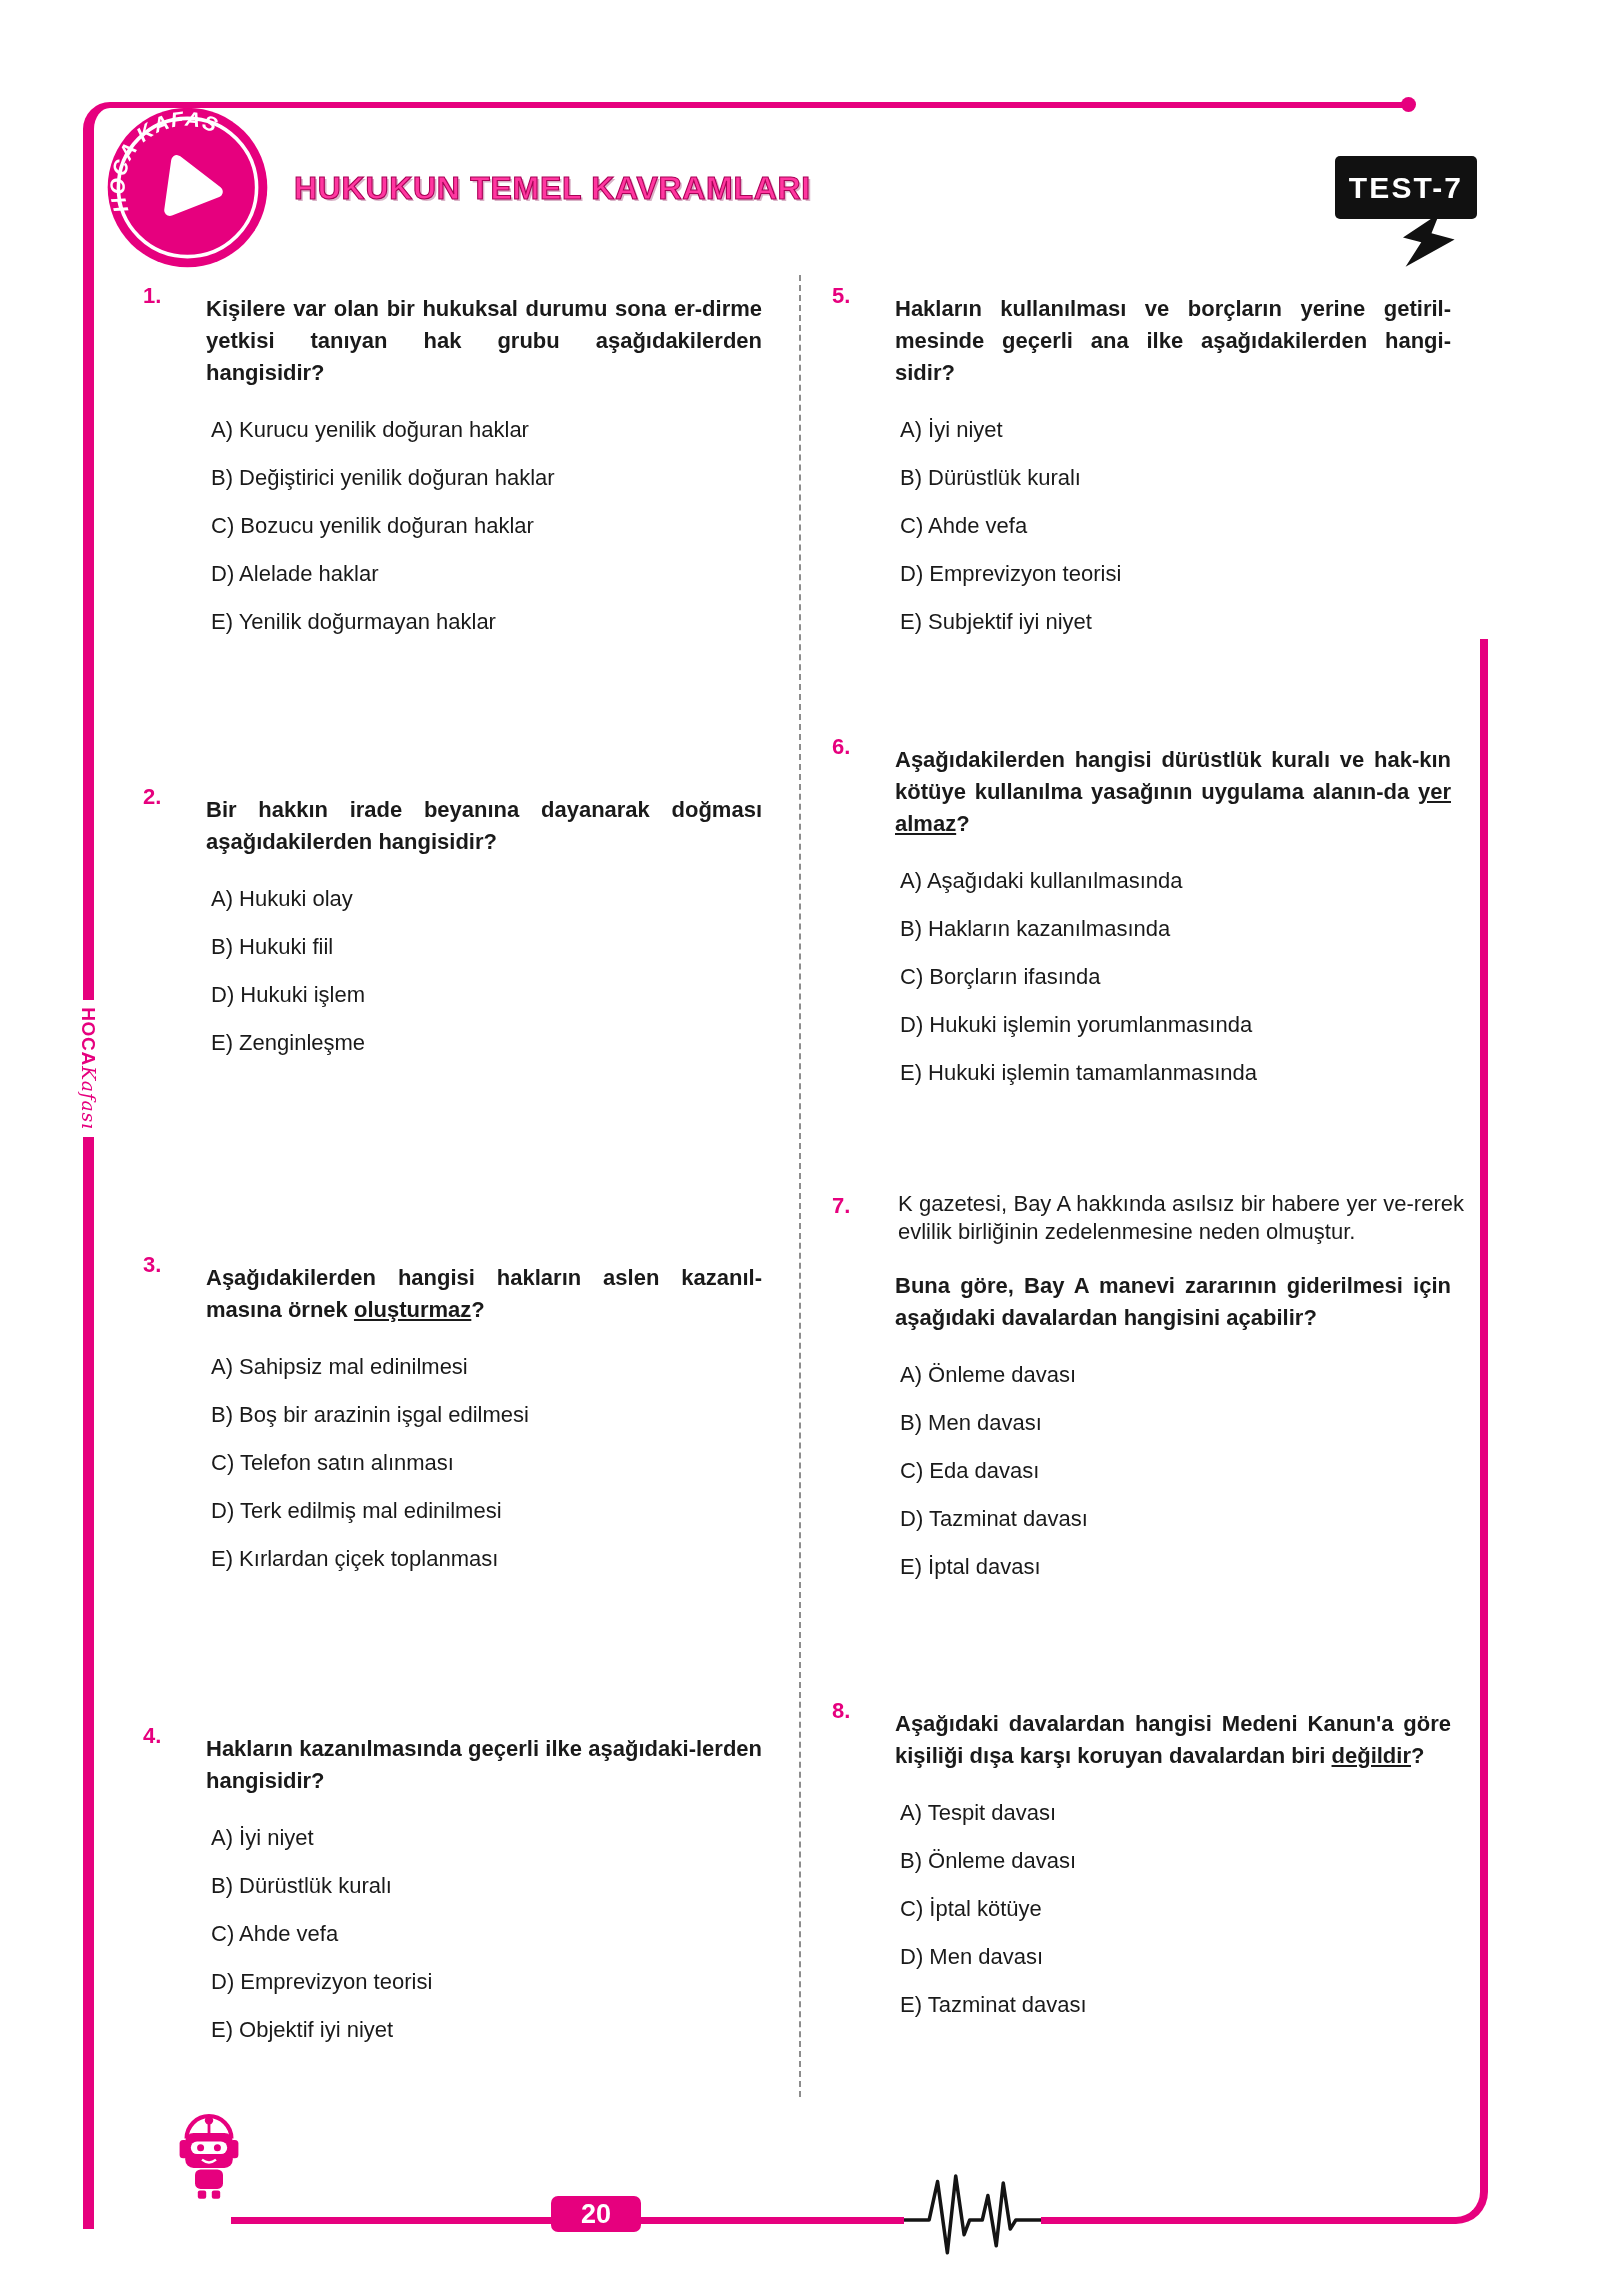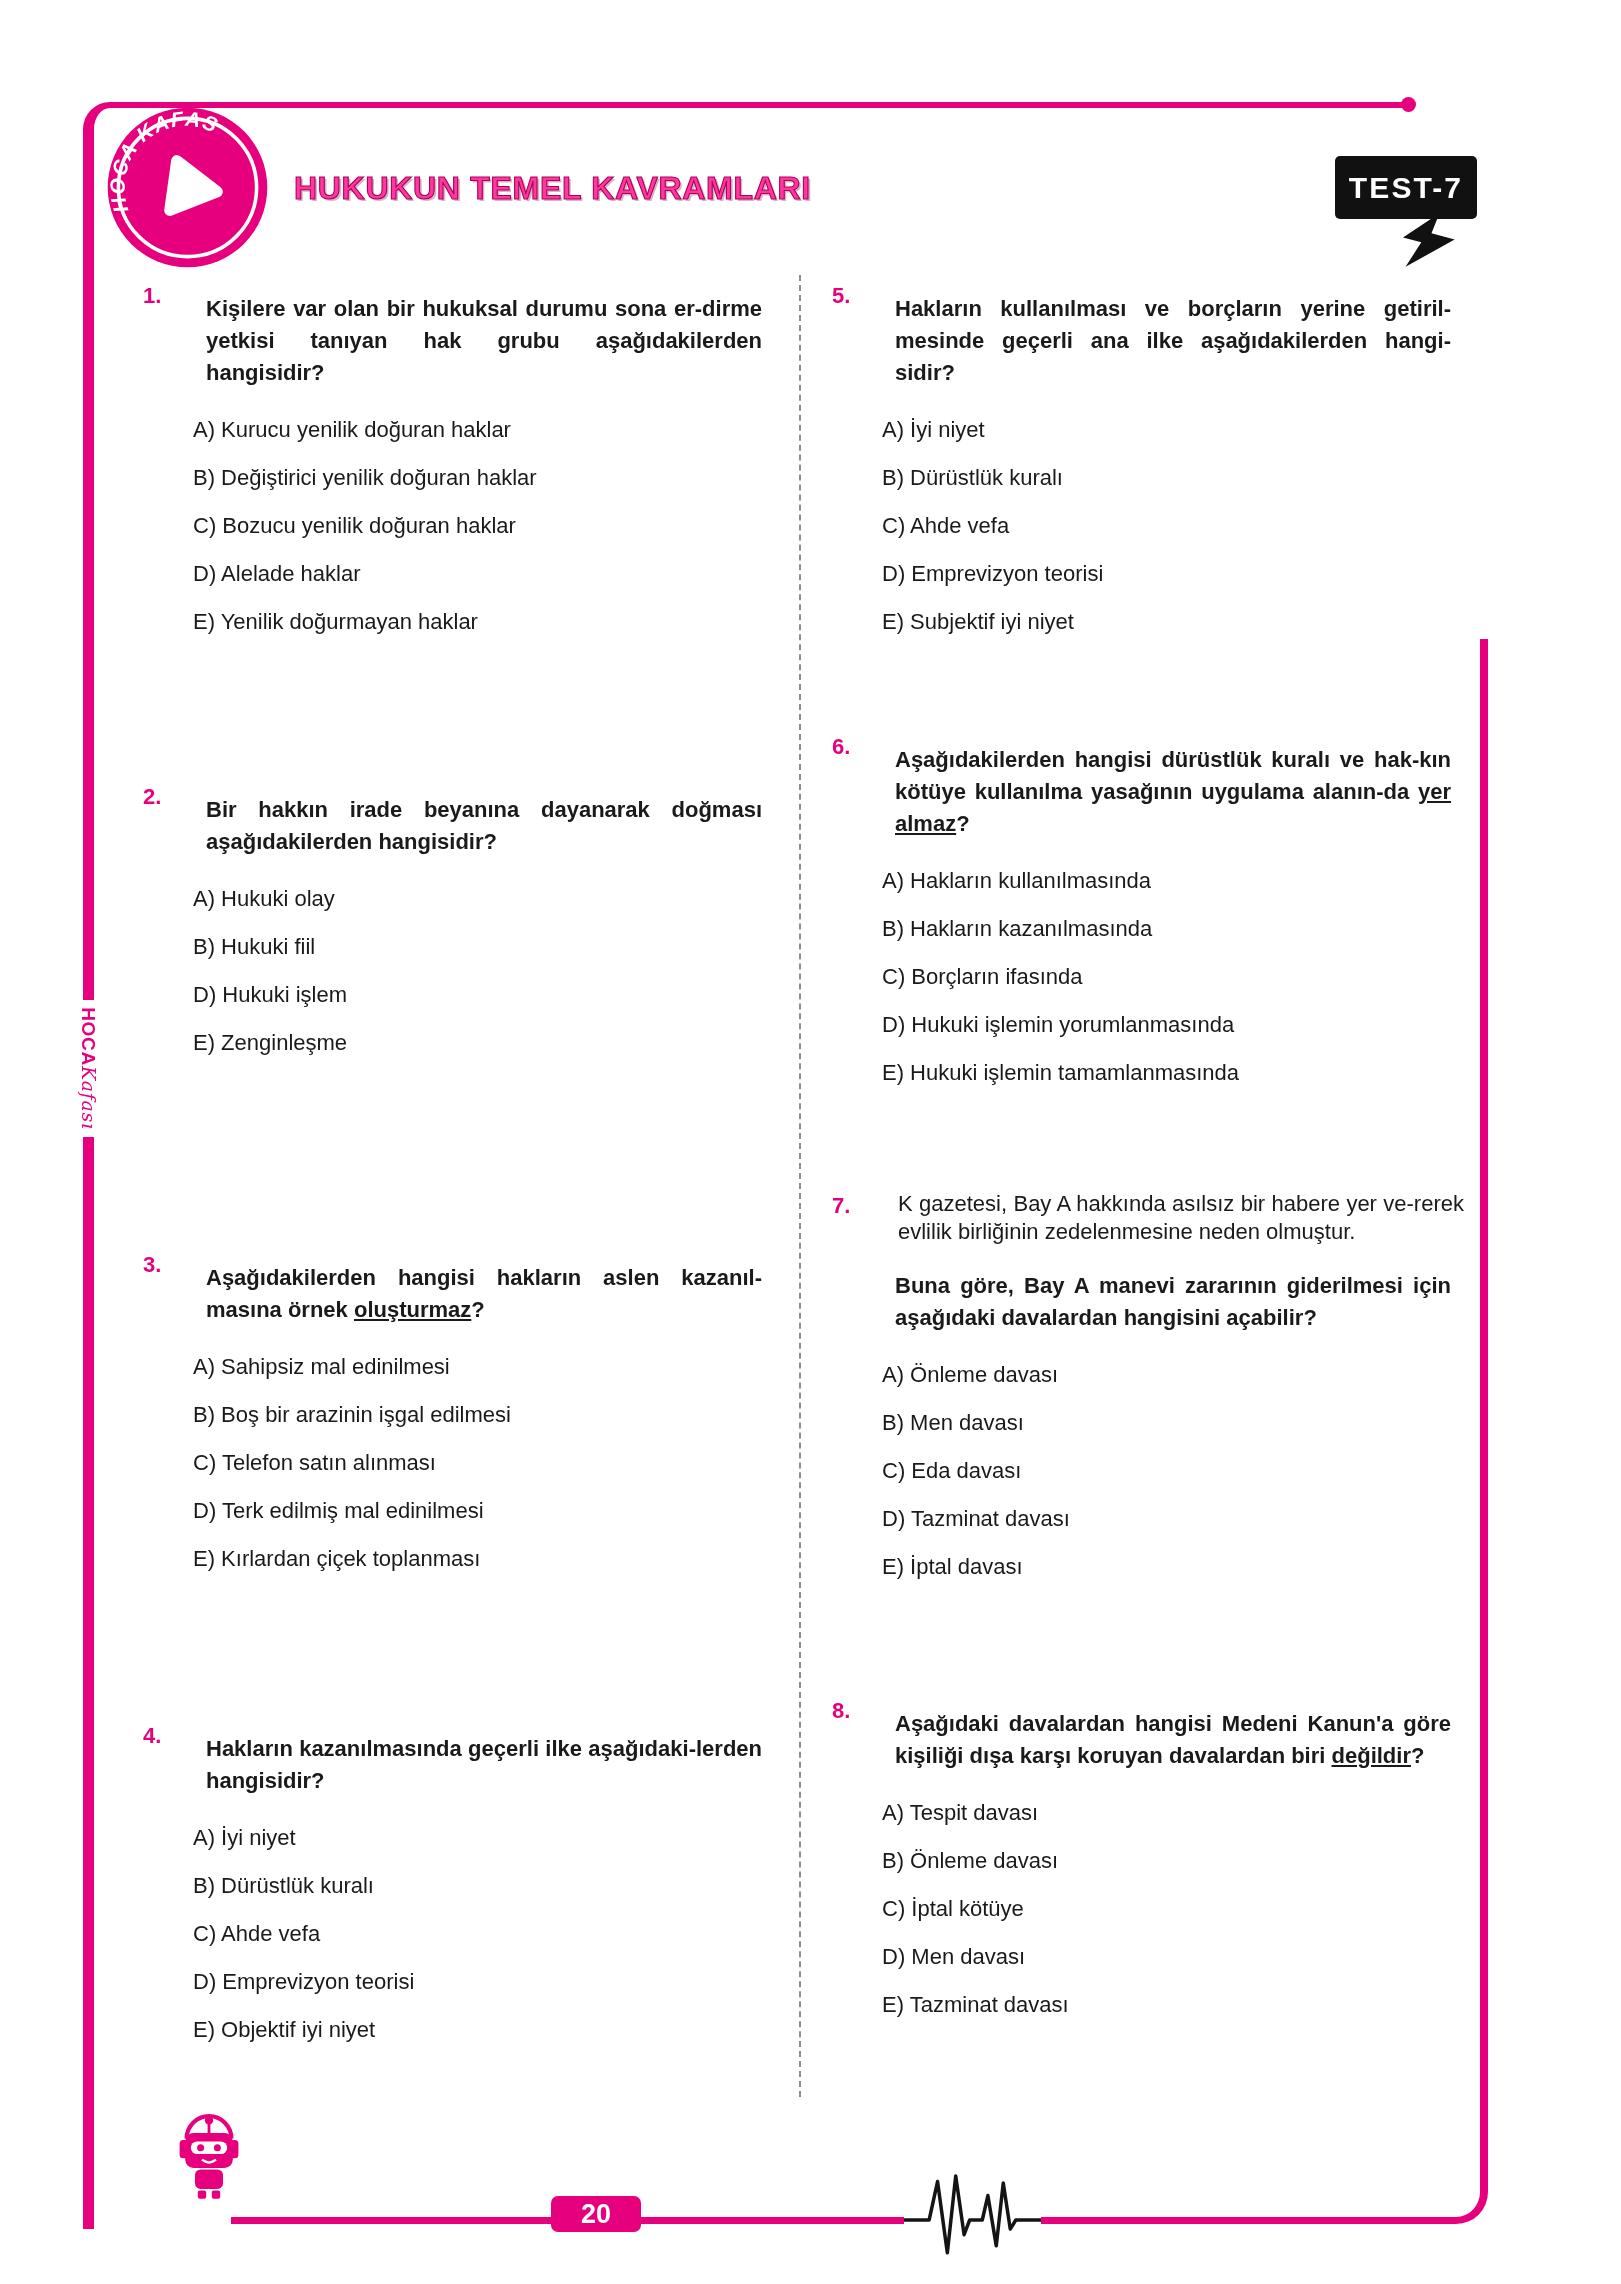--- a/index.html
+++ b/index.html
@@ -35,21 +35,21 @@
 
   
   .qblock{ position:absolute; display:flex; }
   .qnum{ flex:none; width:50px; color:var(--accent); font-size:22px; font-weight:bold; line-height:32px; }
   .qbody{ width:582px; }
   .qintro{ margin:0 0 24px 16px; font-size:22px; line-height:28px; text-align:justify; font-weight:normal; }
   .qintro:empty{ display:none; margin:0; }
   .qtext{ margin:13px; font-size:22px; line-height:32px; font-weight:bold; text-align:justify; }
   .t-und{ text-decoration:underline; }
   .options{ margin-top:25px; }
-  .option{ font-size:22px; line-height:32px; margin-bottom:16px; }
+  .option{ font-size:22px; line-height:32px; margin-bottom:16px;margin-left:18px; }
   .q1{ left:143px;  top:280px; }  .q2{ left:143px;  top:781px; }
   .q3{ left:143px;  top:1249px; } .q4{ left:143px;  top:1720px; }
   .q5{ left:832px; top:280px; }  .q6{ left:832px; top:731px; }
   .q7{ left:832px; top:1190px; } .q8{ left:832px; top:1695px; }
 
   
   .side-label{ position:absolute; left:67px; top:1000px; width:42px; height:137px; background:#ffffff;
                display:flex; align-items:center; justify-content:center; z-index:2; }
   .side-label-inner{ transform:rotate(90deg); white-space:nowrap; color:var(--accent); font-size:19px; letter-spacing:0.7px; }
   .side-label-bold{ font-weight:bold; }
@@ -194,21 +194,21 @@
           <div class="option">E) Subjektif iyi niyet</div>
         </div>
       </div>
     </div>
     <div class="qblock q6">
       <div class="qnum">6.</div>
       <div class="qbody">
 
         <p class="qtext"><span class="t-before">Aşağıdakilerden hangisi dürüstlük kuralı ve hak-kın kötüye kullanılma yasağının uygulama alanın-da </span><span class="t-und">yer almaz</span><span class="t-after">?</span></p>
         <div class="options">
-          <div class="option">A) Hakların kullanılmasında</div>
+          <div class="option">A) Aşağıdaki kullanılmasında</div>
           <div class="option">B) Hakların kazanılmasında</div>
           <div class="option">C) Borçların ifasında</div>
           <div class="option">D) Hukuki işlemin yorumlanmasında</div>
           <div class="option">E) Hukuki işlemin tamamlanmasında</div>
         </div>
       </div>
     </div>
     <div class="qblock q7">
       <div class="qnum">7.</div>
       <div class="qbody">

